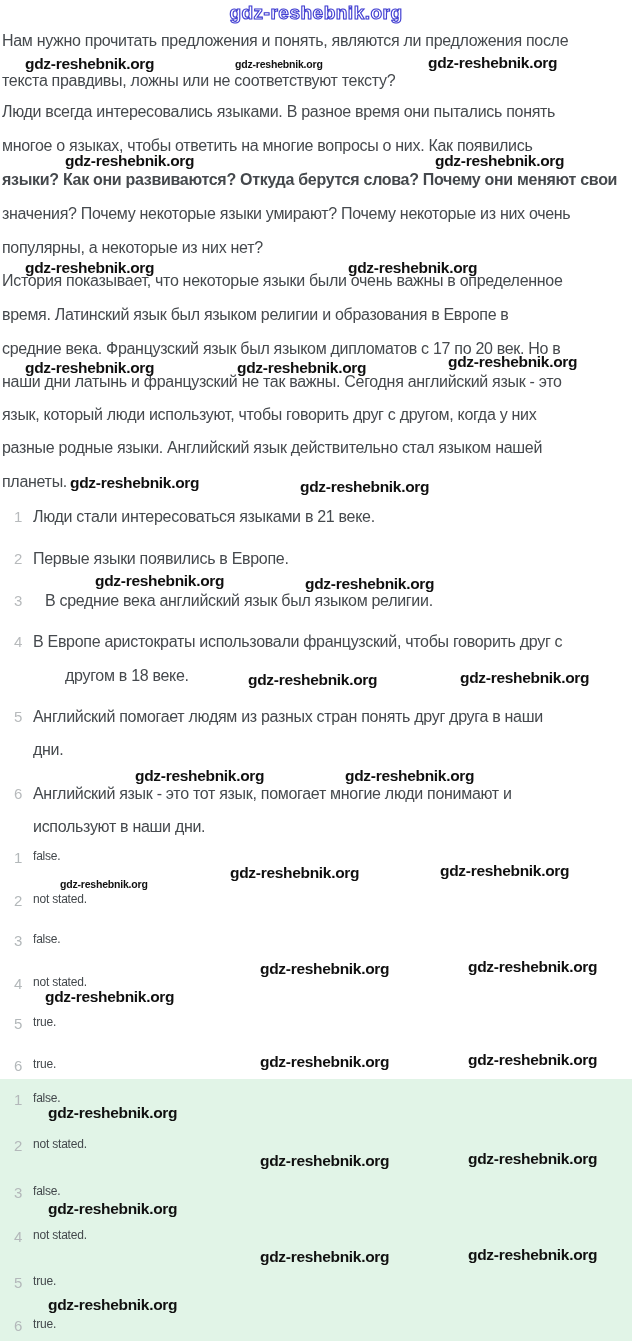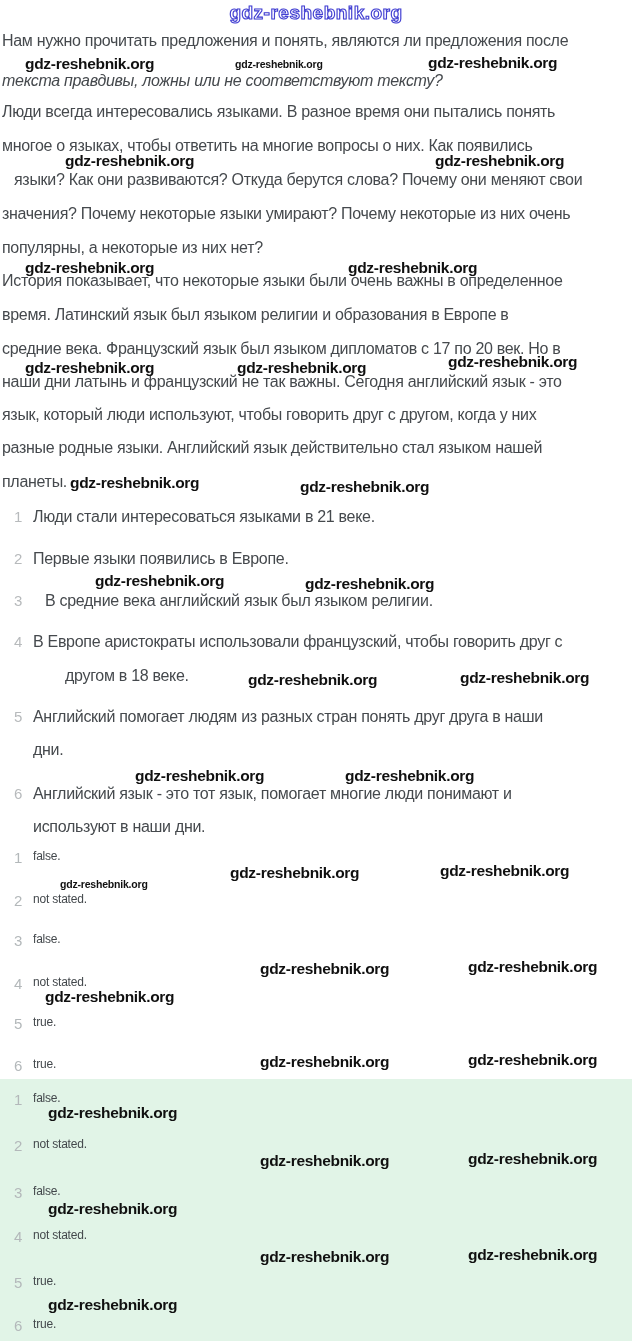--- a/index.html
+++ b/index.html
@@ -20,24 +20,24 @@
         text-shadow:0 0 1px #4340d2;white-space:nowrap;}
 </style>
 </head>
 <body>
 
 <div id="page">
   <div id="green-band" style="top: 1079px; height: 262px;"></div>
   <div id="logo">gdz-reshebnik.org</div>
   <div id="body-layer">
       <span class="line" style="left: 2px; top: 32px;">Нам нужно прочитать предложения и понять, являются ли предложения после</span>
-      <span class="line" style="left: 2px; top: 72px; font-style: italic;">текста правдивы, ложны или не соответствуют тексту?</span>
+      <span class="line" style="left: 2px; top: 72px;">текста правдивы, ложны или не соответствуют тексту?</span>
       <span class="line" style="left: 2px; top: 103px;">Люди всегда интересовались языками. В разное время они пытались понять</span>
       <span class="line" style="left: 2px; top: 137px;">многое о языках, чтобы ответить на многие вопросы о них. Как появились</span>
-      <span class="line" style="left: 14px; top: 171px;">языки? Как они развиваются? Откуда берутся слова? Почему они меняют свои</span>
+      <span class="line" style="left: 2px; top: 171px; font-weight: bold;">языки? Как они развиваются? Откуда берутся слова? Почему они меняют свои</span>
       <span class="line" style="left: 2px; top: 205px;">значения? Почему некоторые языки умирают? Почему некоторые из них очень</span>
       <span class="line" style="left: 2px; top: 239px;">популярны, а некоторые из них нет?</span>
       <span class="line" style="left: 2px; top: 272px;">История показывает, что некоторые языки были очень важны в определенное</span>
       <span class="line" style="left: 2px; top: 306px;">время. Латинский язык был языком религии и образования в Европе в</span>
       <span class="line" style="left: 2px; top: 340px;">средние века. Французский язык был языком дипломатов с 17 по 20 век. Но в</span>
       <span class="line" style="left: 2px; top: 373px;">наши дни латынь и французский не так важны. Сегодня английский язык - это</span>
       <span class="line" style="left: 2px; top: 406px;">язык, который люди используют, чтобы говорить друг с другом, когда у них</span>
       <span class="line" style="left: 2px; top: 439px;">разные родные языки. Английский язык действительно стал языком нашей</span>
       <span class="line" style="left: 2px; top: 473px;">планеты.</span>
     </div>

